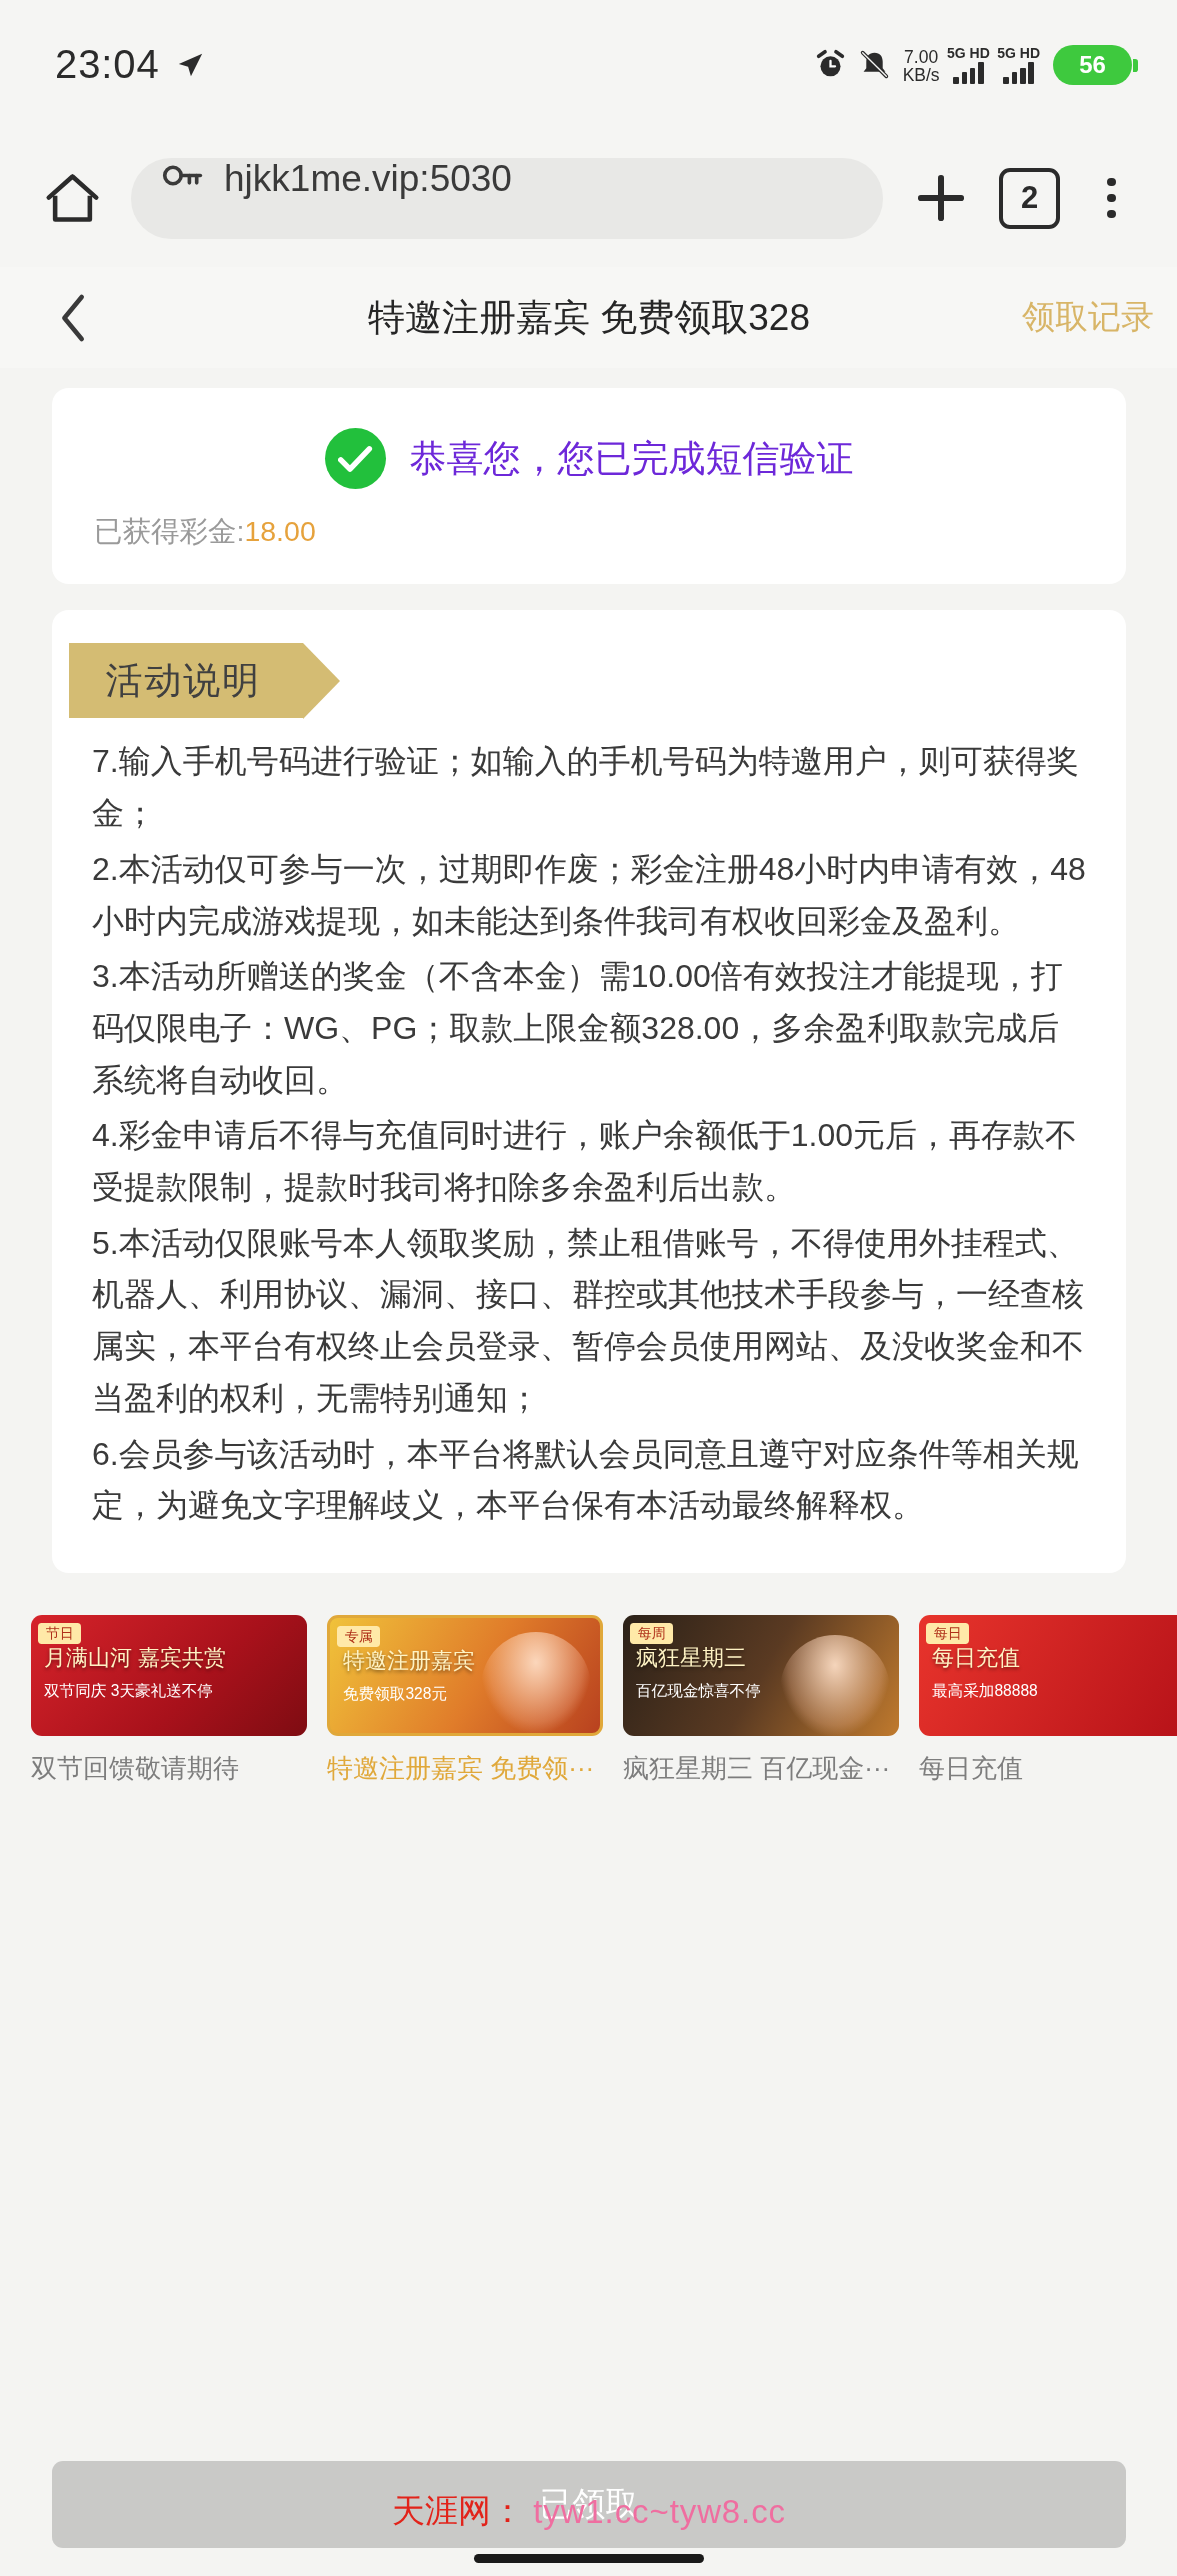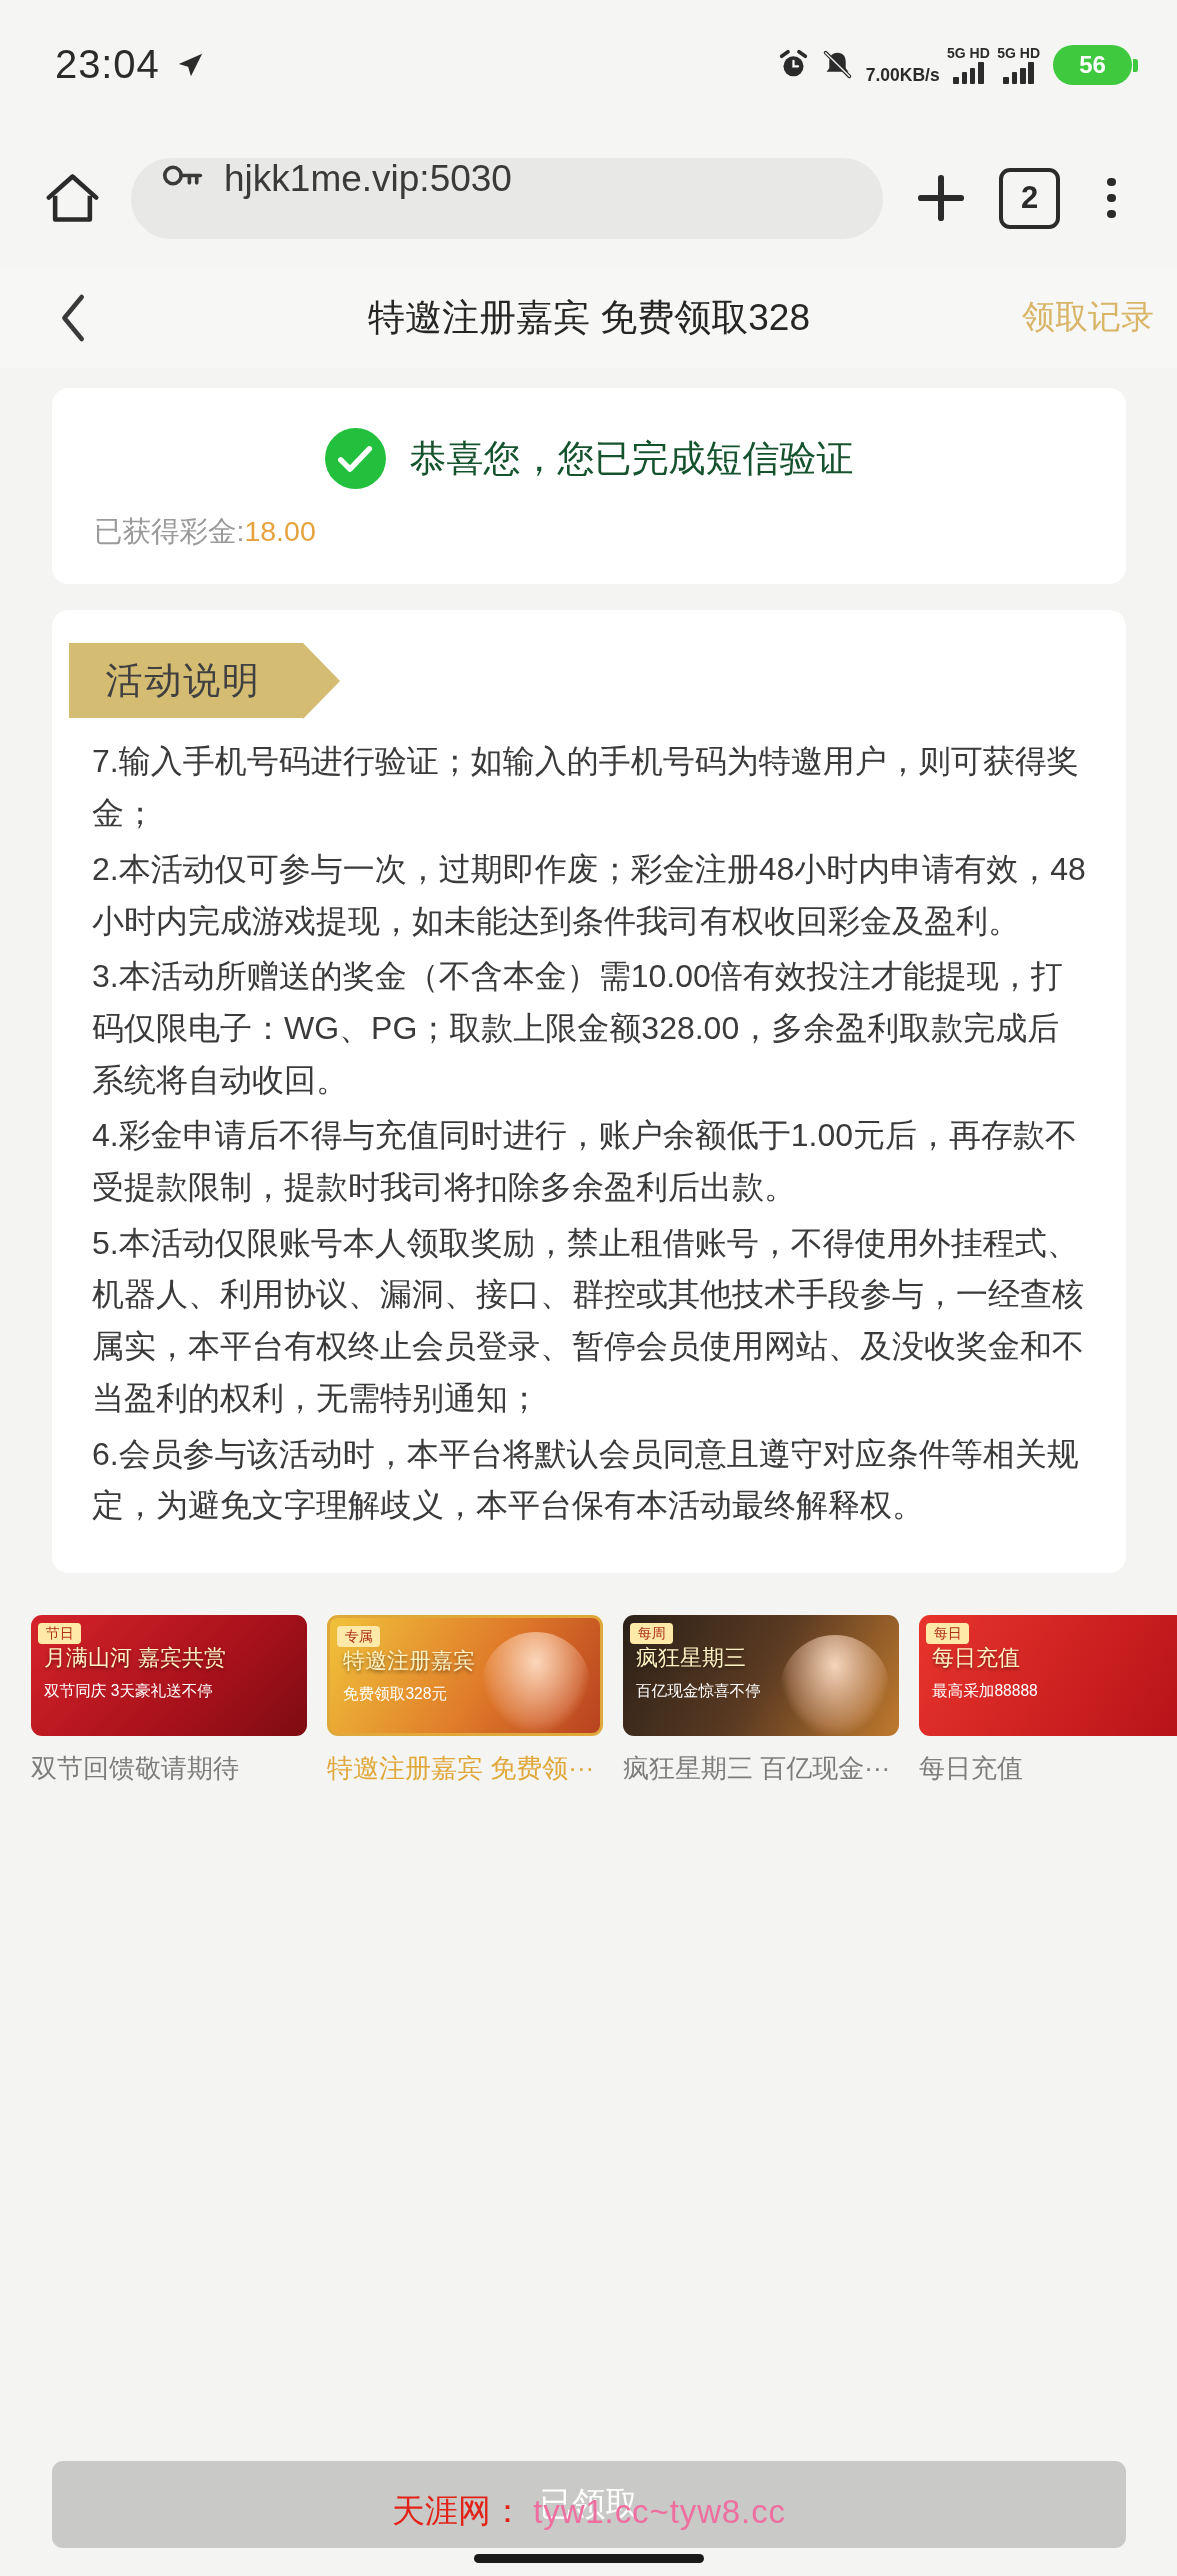--- a/index.html
+++ b/index.html
@@ -41,26 +41,26 @@
     gap: 13px;
   }
   .sb-icon { display: flex; align-items: center; }
   .sb-net {
     display: flex;
     align-items: flex-end;
     gap: 7.4px;
   }
   .kbs {
     display: flex;
-    flex-direction: row;
+    flex-direction: column;
     align-items: center;
     line-height: 1.05;
     font-size: 17.5px;
     color: #2b2b2b;
-    font-weight: bold;
+    font-weight: normal;
   }
   .sigblock {
     display: flex;
     flex-direction: column;
     align-items: center;
     gap: 1.8px;
   }
   .sig-label {
     font-size: 14px;
     color: #2b2b2b;
@@ -211,21 +211,21 @@
   .check-circle {
     width: 61px; height: 61px;
     border-radius: 50%;
     background: #22c03c;
     display: flex; align-items: center; justify-content: center;
     flex: none;
   }
   .check-circle svg { display: block; }
   .verify-text {
     font-size: 37px;
-    color: #14532d;
+    color: #6d28d9;
   }
   .bonus-line {
     font-size: 28.5px;
     color: #9a9a9a;
   }
   .bonus-line .amt { color: #e6a23c; }
 
   .rules-card {
     margin-top: 26px;
     padding: 0 0 37px 0;

